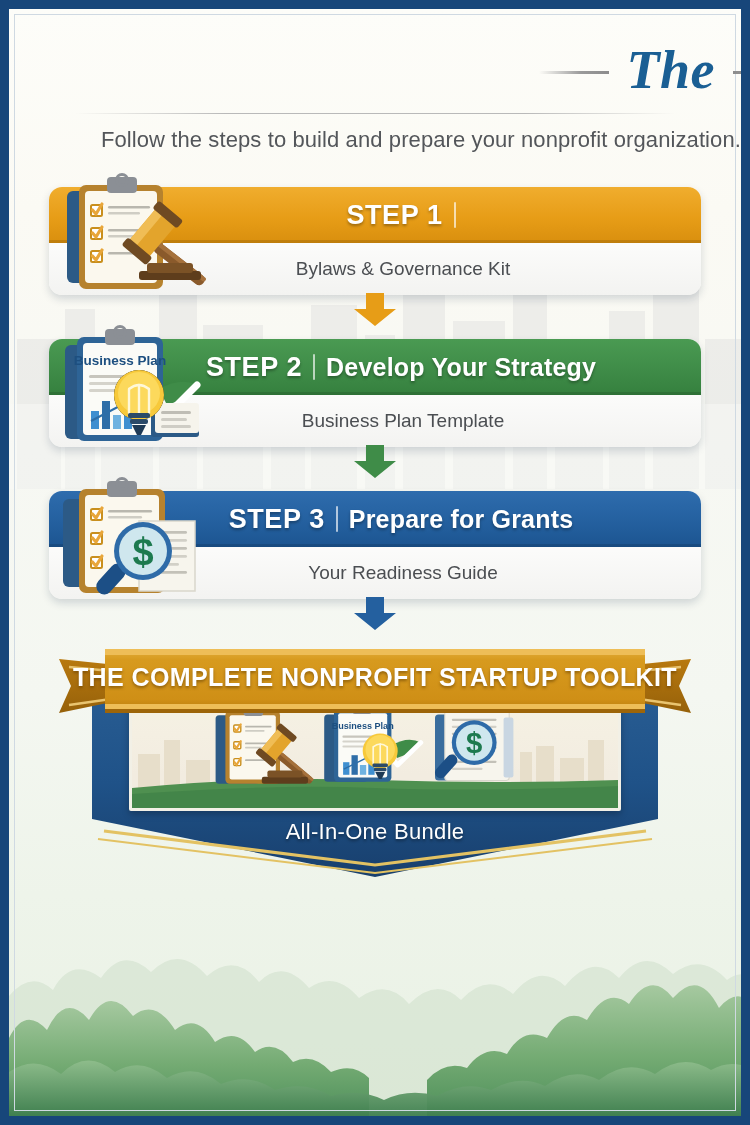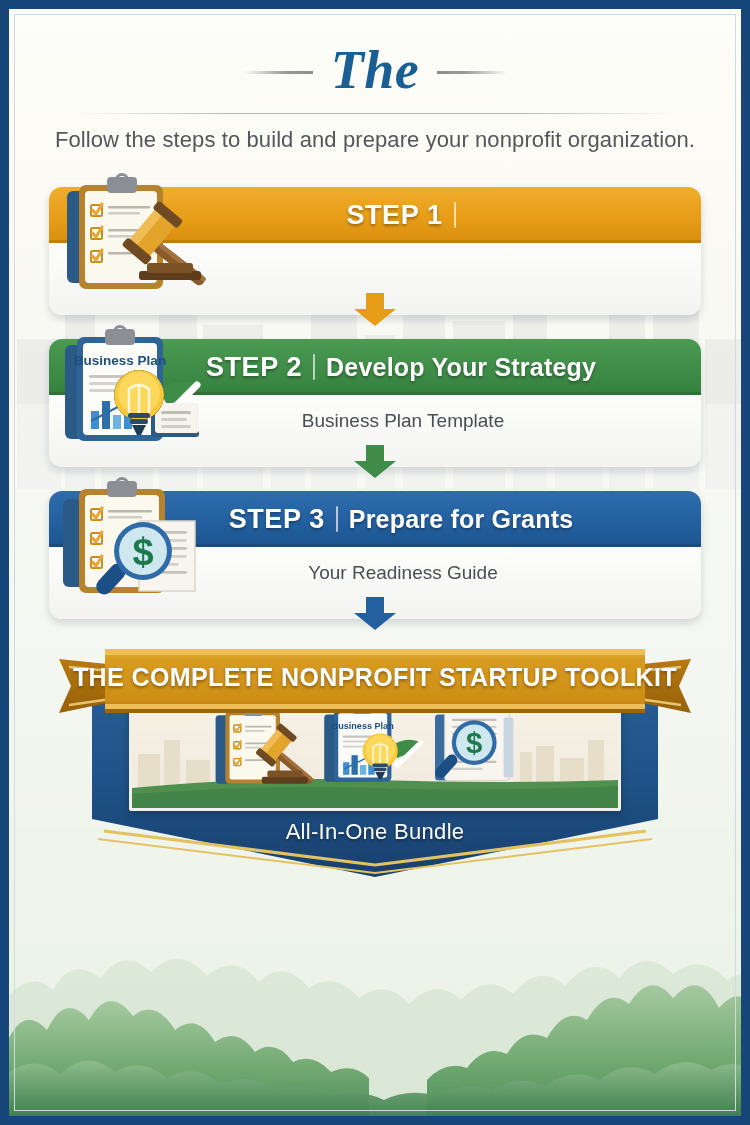--- a/index.html
+++ b/index.html
@@ -23,21 +23,21 @@
   .bg-wash{
     position:absolute;inset:0;z-index:0;
     background:
       linear-gradient(180deg,#fdfdf9 0%,#fbfaf4 18%,#f7f8f3 40%,#f4f7f1 62%,#eef4ea 80%,#e9f1e4 100%);
   }
   .skyline{position:absolute;left:0;right:0;top:180px;height:300px;z-index:0;opacity:.5;}
   .trees{position:absolute;left:0;right:0;bottom:0;height:330px;z-index:0;}
   .trees-back{position:absolute;left:0;right:0;bottom:0;height:330px;z-index:0;opacity:.55;}
 
   
-  .header{position:relative;z-index:3;padding-top:34px;text-align:center;}
+  .header{position:relative;z-index:3;padding-top:34px;text-align:right;}
   .title-line1{
     font-family:"Liberation Serif", serif;
     font-style:italic;font-weight:700;
     font-size:54px;color:#1a5f94;letter-spacing:.5px;
     line-height:1;position:relative;display:inline-block;padding:0 26px;
   }
   .title-line1:before,.title-line1:after{
     content:"";position:absolute;top:52%;width:70px;height:3px;
     background:linear-gradient(90deg,rgba(150,150,150,0) 0%,#9a9a9a 60%,#8c8c8c 100%);
   }
@@ -58,21 +58,21 @@
     margin-top:13px;font-size:22px;color:#53565a;letter-spacing:.1px;
     font-family:"Liberation Sans", sans-serif;
   }
 
   
   .steps{position:relative;z-index:3;margin-top:22px;}
   .step{
     position:relative;width:652px;margin:0 auto;height:122px;
   }
   .card{
-    position:absolute;left:0;right:0;top:12px;height:128px;
+    position:absolute;left:0;right:0;top:12px;height:108px;
     background:linear-gradient(180deg,#ffffff 0%,#fbfbfa 55%,#f3f3f1 100%);
     border-radius:13px;
     box-shadow:0 4px 9px rgba(20,40,70,.17), 0 1px 0 rgba(255,255,255,.9) inset;
   }
   .band{
     position:absolute;left:0;right:0;top:0;height:56px;
     border-radius:13px 13px 0 0;
     display:flex;align-items:center;justify-content:center;
     overflow:hidden;
   }
@@ -199,20 +199,21 @@
   <div class="steps">
 
     <div class="step">
       <div class="card">
         <div class="band band-orange">
           <div class="band-text">
             <span class="step-no">STEP 1</span>
             <span class="band-sep"></span>
           </div>
         </div>
+        <div class="sub-label">Bylaws &amp; Governance Kit</div>
       </div>
       <div class="icon-slot">
         <svg viewBox="0 0 172 128" width="172" height="128">
 
           <rect x="12" y="20" width="74" height="92" rx="6" fill="#2c5a86"></rect>
 
           <rect x="24" y="14" width="84" height="104" rx="7" fill="#b6822e"></rect>
           <rect x="30" y="20" width="72" height="92" rx="4" fill="#fbf8ee"></rect>
 
           <rect x="52" y="6" width="30" height="16" rx="4" fill="#8b8f95"></rect>

